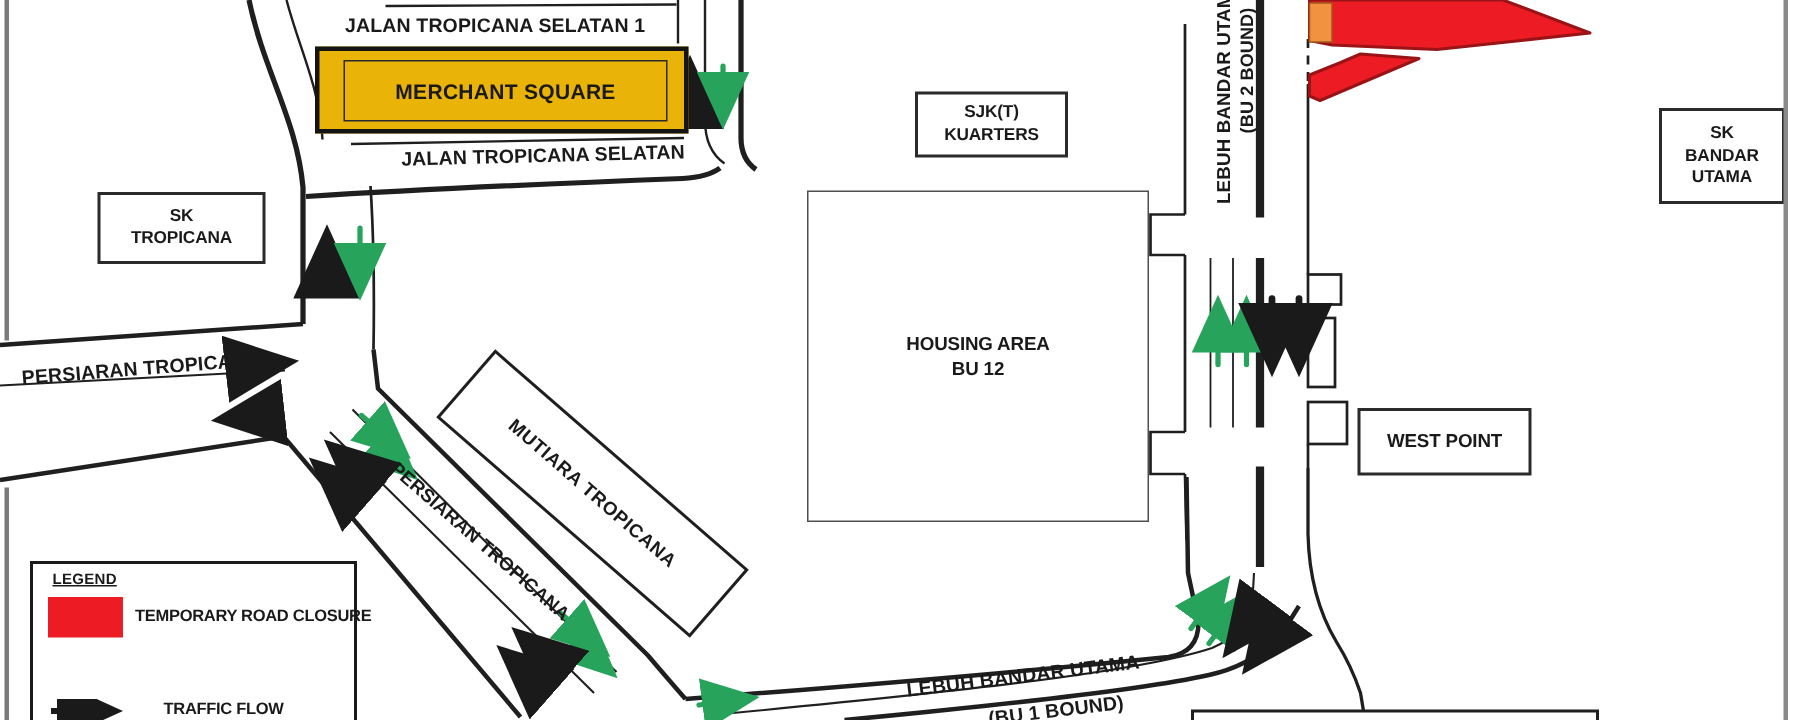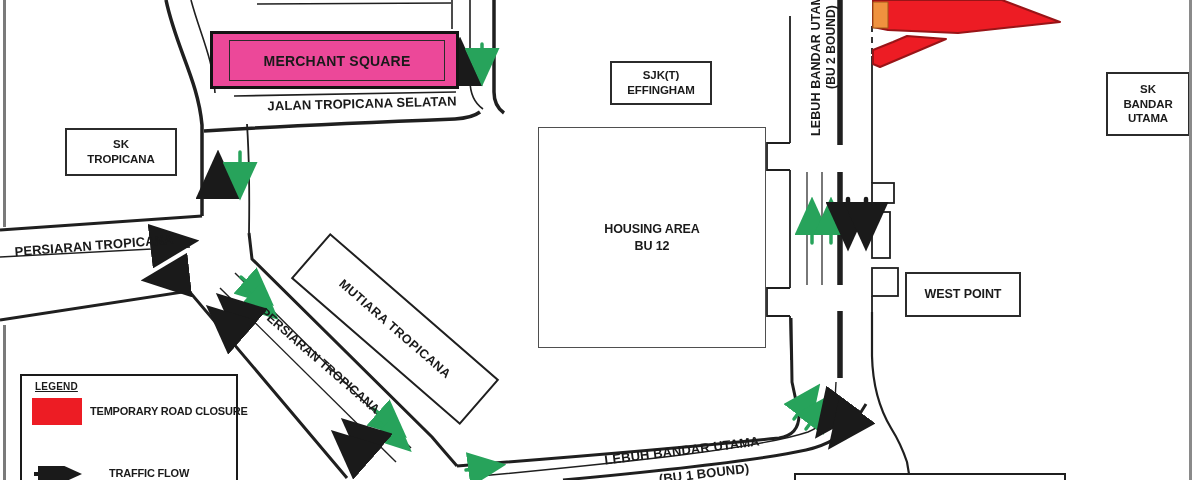--- a/index.html
+++ b/index.html
@@ -7,21 +7,21 @@
        font-family:"Liberation Sans", sans-serif;color:#1a1a1a;}
   .stage{position:absolute;inset:0;width:1200px;height:480px;}
   svg.layer{position:absolute;left:0;top:0;}
   .label-box{position:absolute;border:2px solid #2b2b2b;background:#fff;
      display:flex;align-items:center;justify-content:center;text-align:center;
      font-weight:bold;white-space:pre-line;line-height:1.3;font-size:11.5px;
      letter-spacing:-0.1px;z-index:5;}
   .road-label{position:absolute;font-weight:bold;text-align:center;
      white-space:nowrap;z-index:6;letter-spacing:0.1px;}
   .housing{border:1.6px solid #4f4f4f;font-size:12.5px;}
-  .merchant-outer{position:absolute;border:3.5px solid #141414;background:#ec4899;z-index:5;}
+  .merchant-outer{position:absolute;border:3.5px solid #141414;background:#eab308;z-index:5;}
   .merchant-inner{position:absolute;top:6px;left:16px;right:11px;bottom:5px;
      border:1.7px solid #2b2b2b;display:flex;align-items:center;justify-content:center;
      font-weight:bold;font-size:14px;letter-spacing:0.2px;}
   .mutiara{position:absolute;left:283px;top:299px;width:220px;height:56px;
      border:2.5px solid #1f1f1f;background:#fff;transform:rotate(41deg);
      display:flex;align-items:center;justify-content:center;font-weight:bold;
      font-size:12.5px;letter-spacing:0.5px;z-index:4;}
   .legend{position:absolute;left:20px;top:374px;width:214px;height:112px;
      border:2.5px solid #1a1a1a;background:#fff;z-index:8;}
   .legend-title{position:absolute;left:13px;top:5px;font-weight:bold;font-size:10px;
@@ -139,34 +139,35 @@
 
   <div class="merchant-outer" style="left:210px;top:31px;width:243px;height:52px;">
     <div class="merchant-inner">MERCHANT SQUARE</div>
   </div>
 
   <div class="label-box" style="left:65px;top:128px;width:108px;height:44px;">SK
 TROPICANA</div>
 
 
   <div class="label-box" style="left:610px;top:61px;width:98px;height:40px;">SJK(T)
-EFFINGHAM</div>
+KUARTERS</div>
 
   <div class="label-box housing" style="left:538px;top:127px;width:226px;height:219px;">HOUSING AREA
 BU 12</div>
 
 
   <div class="label-box" style="left:1106px;top:72px;width:80px;height:60px;">SK
 BANDAR
 UTAMA</div>
 
   <div class="label-box" style="left:905px;top:272px;width:112px;height:41px;font-size:12.5px;">WEST POINT</div>
 
   <div class="mutiara">MUTIARA TROPICANA</div>
 
+  <div class="road-label" style="left:230px;top:9px;width:200px;font-size:13px;">JALAN TROPICANA SELATAN 1</div>
 
   <div class="road-label" style="left:262px;top:96px;width:200px;font-size:13px;transform:rotate(-1.5deg);">JALAN TROPICANA SELATAN</div>
 
   <div class="road-label" style="left:8px;top:238px;width:172px;font-size:13px;transform:rotate(-4.5deg);">PERSIARAN TROPICANA</div>
 
   <div class="road-label" style="left:240px;top:354px;width:160px;font-size:12.5px;transform:rotate(41deg);">PERSIARAN TROPICANA</div>
 
   <div class="road-label" style="left:741px;top:54px;width:150px;font-size:12.5px;transform:rotate(-90deg);">LEBUH BANDAR UTAMA</div>
 
   <div class="road-label" style="left:783px;top:40px;width:96px;font-size:12px;transform:rotate(-90deg);">(BU 2 BOUND)</div>

